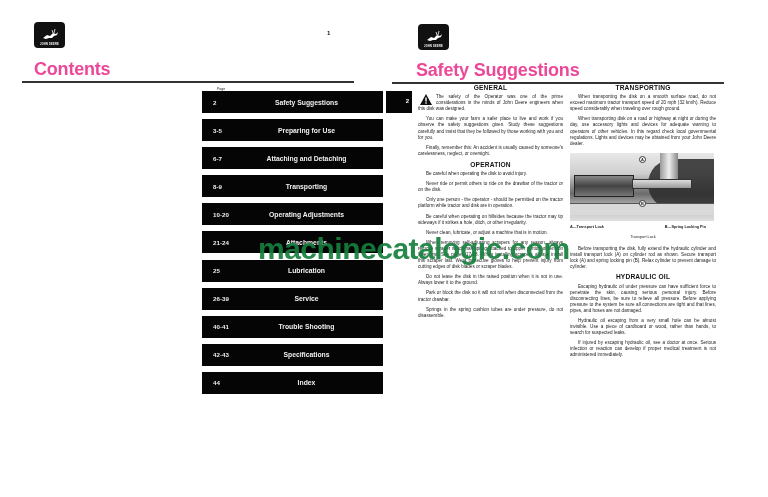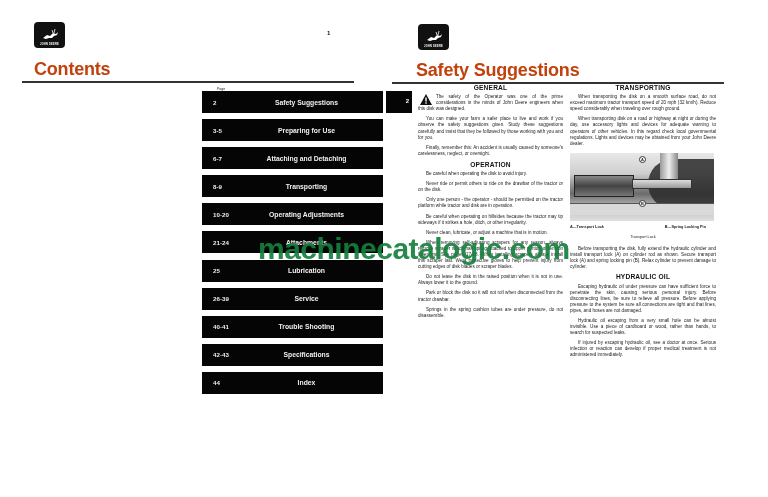--- a/index.html
+++ b/index.html
@@ -14,21 +14,21 @@
     position: absolute; width: 31px; height: 26px; background: #111;
     border-radius: 4px; display: flex; flex-direction: column; align-items: center; justify-content: flex-end;
     padding-bottom: 2px;
   }
   .logo svg { width: 20px; height: 14px; margin-bottom: 1px; }
   .logo .logo-text { font-size: 2.6px; color: #fff; letter-spacing: 0.2px; font-weight: bold; }
 
   .page-number { position: absolute; font-size: 6px; font-weight: bold; }
 
   .title {
-    position: absolute; font-weight: bold; font-size: 18px; letter-spacing: -0.2px; color: #c2410c;
+    position: absolute; font-weight: bold; font-size: 18px; letter-spacing: -0.2px; color: #ec4899;
   }
   .rule { position: absolute; height: 1.5px; background: #333; }
 
   
   .toc-head { position: absolute; left: 217px; top: 87px; font-size: 3.5px; color: #222; }
   .toc-list { position: absolute; left: 202px; top: 91px; width: 181px; }
   .toc-item {
     height: 22px; background: #050505; margin-bottom: 6.1px; position: relative;
     display: flex; align-items: center; color: #fff; cursor: pointer;
   }

